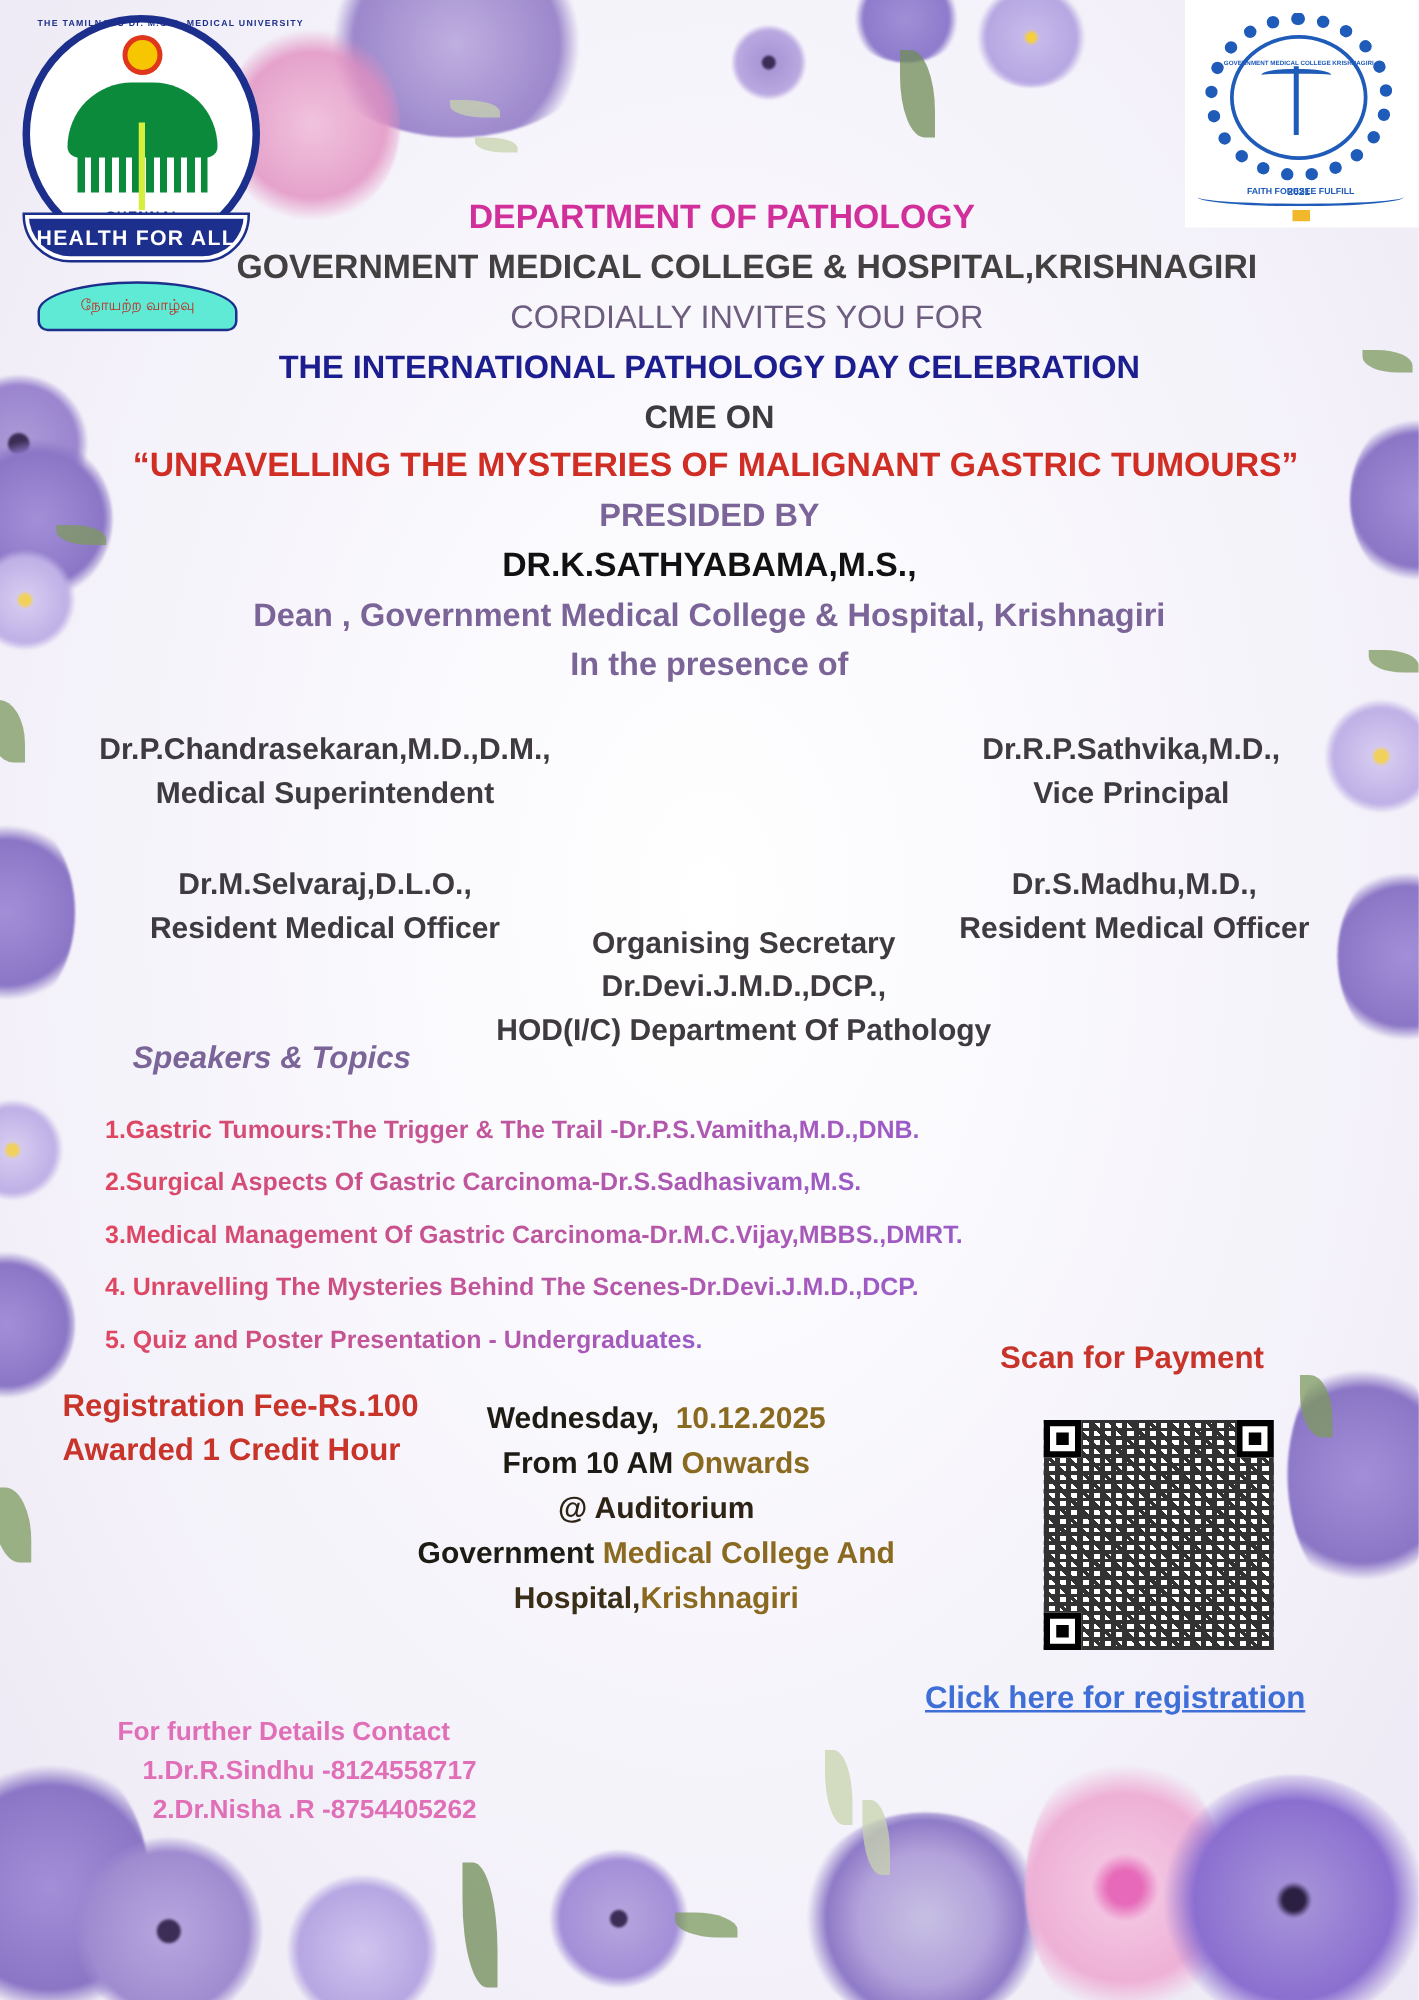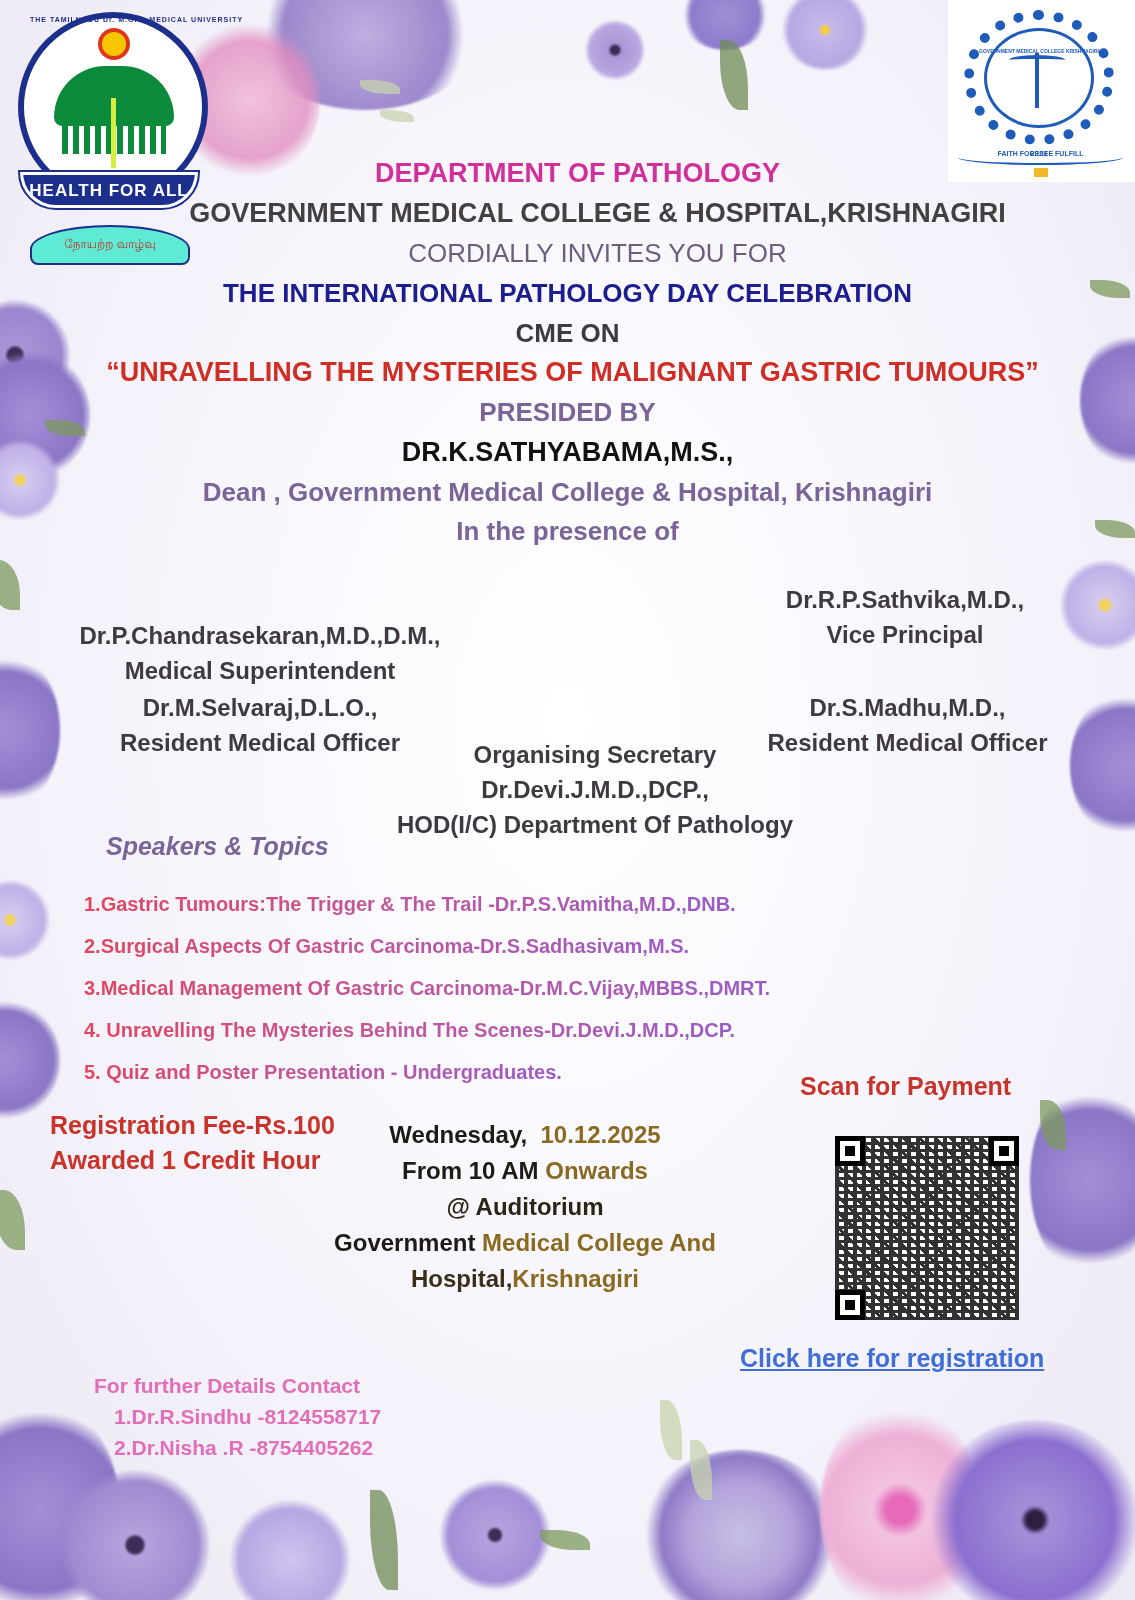--- a/index.html
+++ b/index.html
@@ -84,21 +84,21 @@
   .qr-finder::after { content: ""; position: absolute; left: 5px; top: 5px; width: 10px; height: 10px; background: #000; }
   .qr-noise { position: absolute; left: 0; top: 0; width: 100%; height: 100%;
     background-image:
       repeating-linear-gradient(90deg, #000 0 4px, transparent 4px 9px),
       repeating-linear-gradient(0deg, #000 0 3px, transparent 3px 7px),
       repeating-linear-gradient(45deg, #000 0 3px, transparent 3px 11px);
     opacity: .8; }
   .reg-link { position: absolute; left: 740px; top: 1324px; font-size: 25px; font-weight: bold; color: #3e6ed6; text-decoration: underline; white-space: nowrap; cursor: pointer; margin-top: 20px; }
 
   .contact { position: absolute; left: 94px; top: 1370px; font-size: 21px; font-weight: bold; color: #e06fb8; line-height: 31px; white-space: nowrap; }
-  .contact .indent { padding-left: 20px; }
+  .contact .indent { padding-left: 20px; text-align: right; }
 </style>
 </head>
 <body>
 
 <div class="abs" style="left:0;top:0;width:1135px;height:1600px;pointer-events:none;">
 
   <div class="blob" style="left:250px;top:-40px;width:230px;height:150px;background:radial-gradient(circle,#b7a3dc 0%,#8d76c4 60%,transparent 72%);opacity:.85;"></div>
   <div class="blob" style="left:180px;top:20px;width:140px;height:160px;background:radial-gradient(circle,#f1b8d8 0%,#e28fc0 55%,transparent 72%);opacity:.8;"></div>
   <div class="leaf" style="left:360px;top:80px;width:40px;height:14px;background:#c7d3ad;"></div>
   <div class="leaf" style="left:380px;top:110px;width:34px;height:12px;background:#c7d3ad;"></div>
@@ -168,21 +168,21 @@
 <div class="center-line t-invite">CORDIALLY INVITES YOU FOR</div>
 <div class="center-line t-ipd">THE  INTERNATIONAL PATHOLOGY DAY CELEBRATION</div>
 <div class="center-line t-cme">CME ON</div>
 <div class="center-line t-title">“UNRAVELLING  THE MYSTERIES  OF MALIGNANT  GASTRIC TUMOURS”</div>
 
 <div class="center-line t-presided">PRESIDED BY</div>
 <div class="center-line t-name">DR.K.SATHYABAMA,M.S.,</div>
 <div class="center-line t-dean">Dean , Government Medical College &amp; Hospital, Krishnagiri</div>
 <div class="center-line t-presence">In the presence of</div>
 
-<div class="dignitary" style="left:50px;top:582px;width:420px;margin-top:36px;">
+<div class="dignitary" style="left:50px;top:582px;width:420px;">
   <div>Dr.P.Chandrasekaran,M.D.,D.M.,</div>
   <div>Medical Superintendent</div>
 </div>
 <div class="dignitary" style="left:740px;top:582px;width:330px;">
   <div>Dr.R.P.Sathvika,M.D.,</div>
   <div>Vice Principal</div>
 </div>
 <div class="dignitary" style="left:50px;top:690px;width:420px;">
   <div>Dr.M.Selvaraj,D.L.O.,</div>
   <div>Resident Medical Officer</div>

